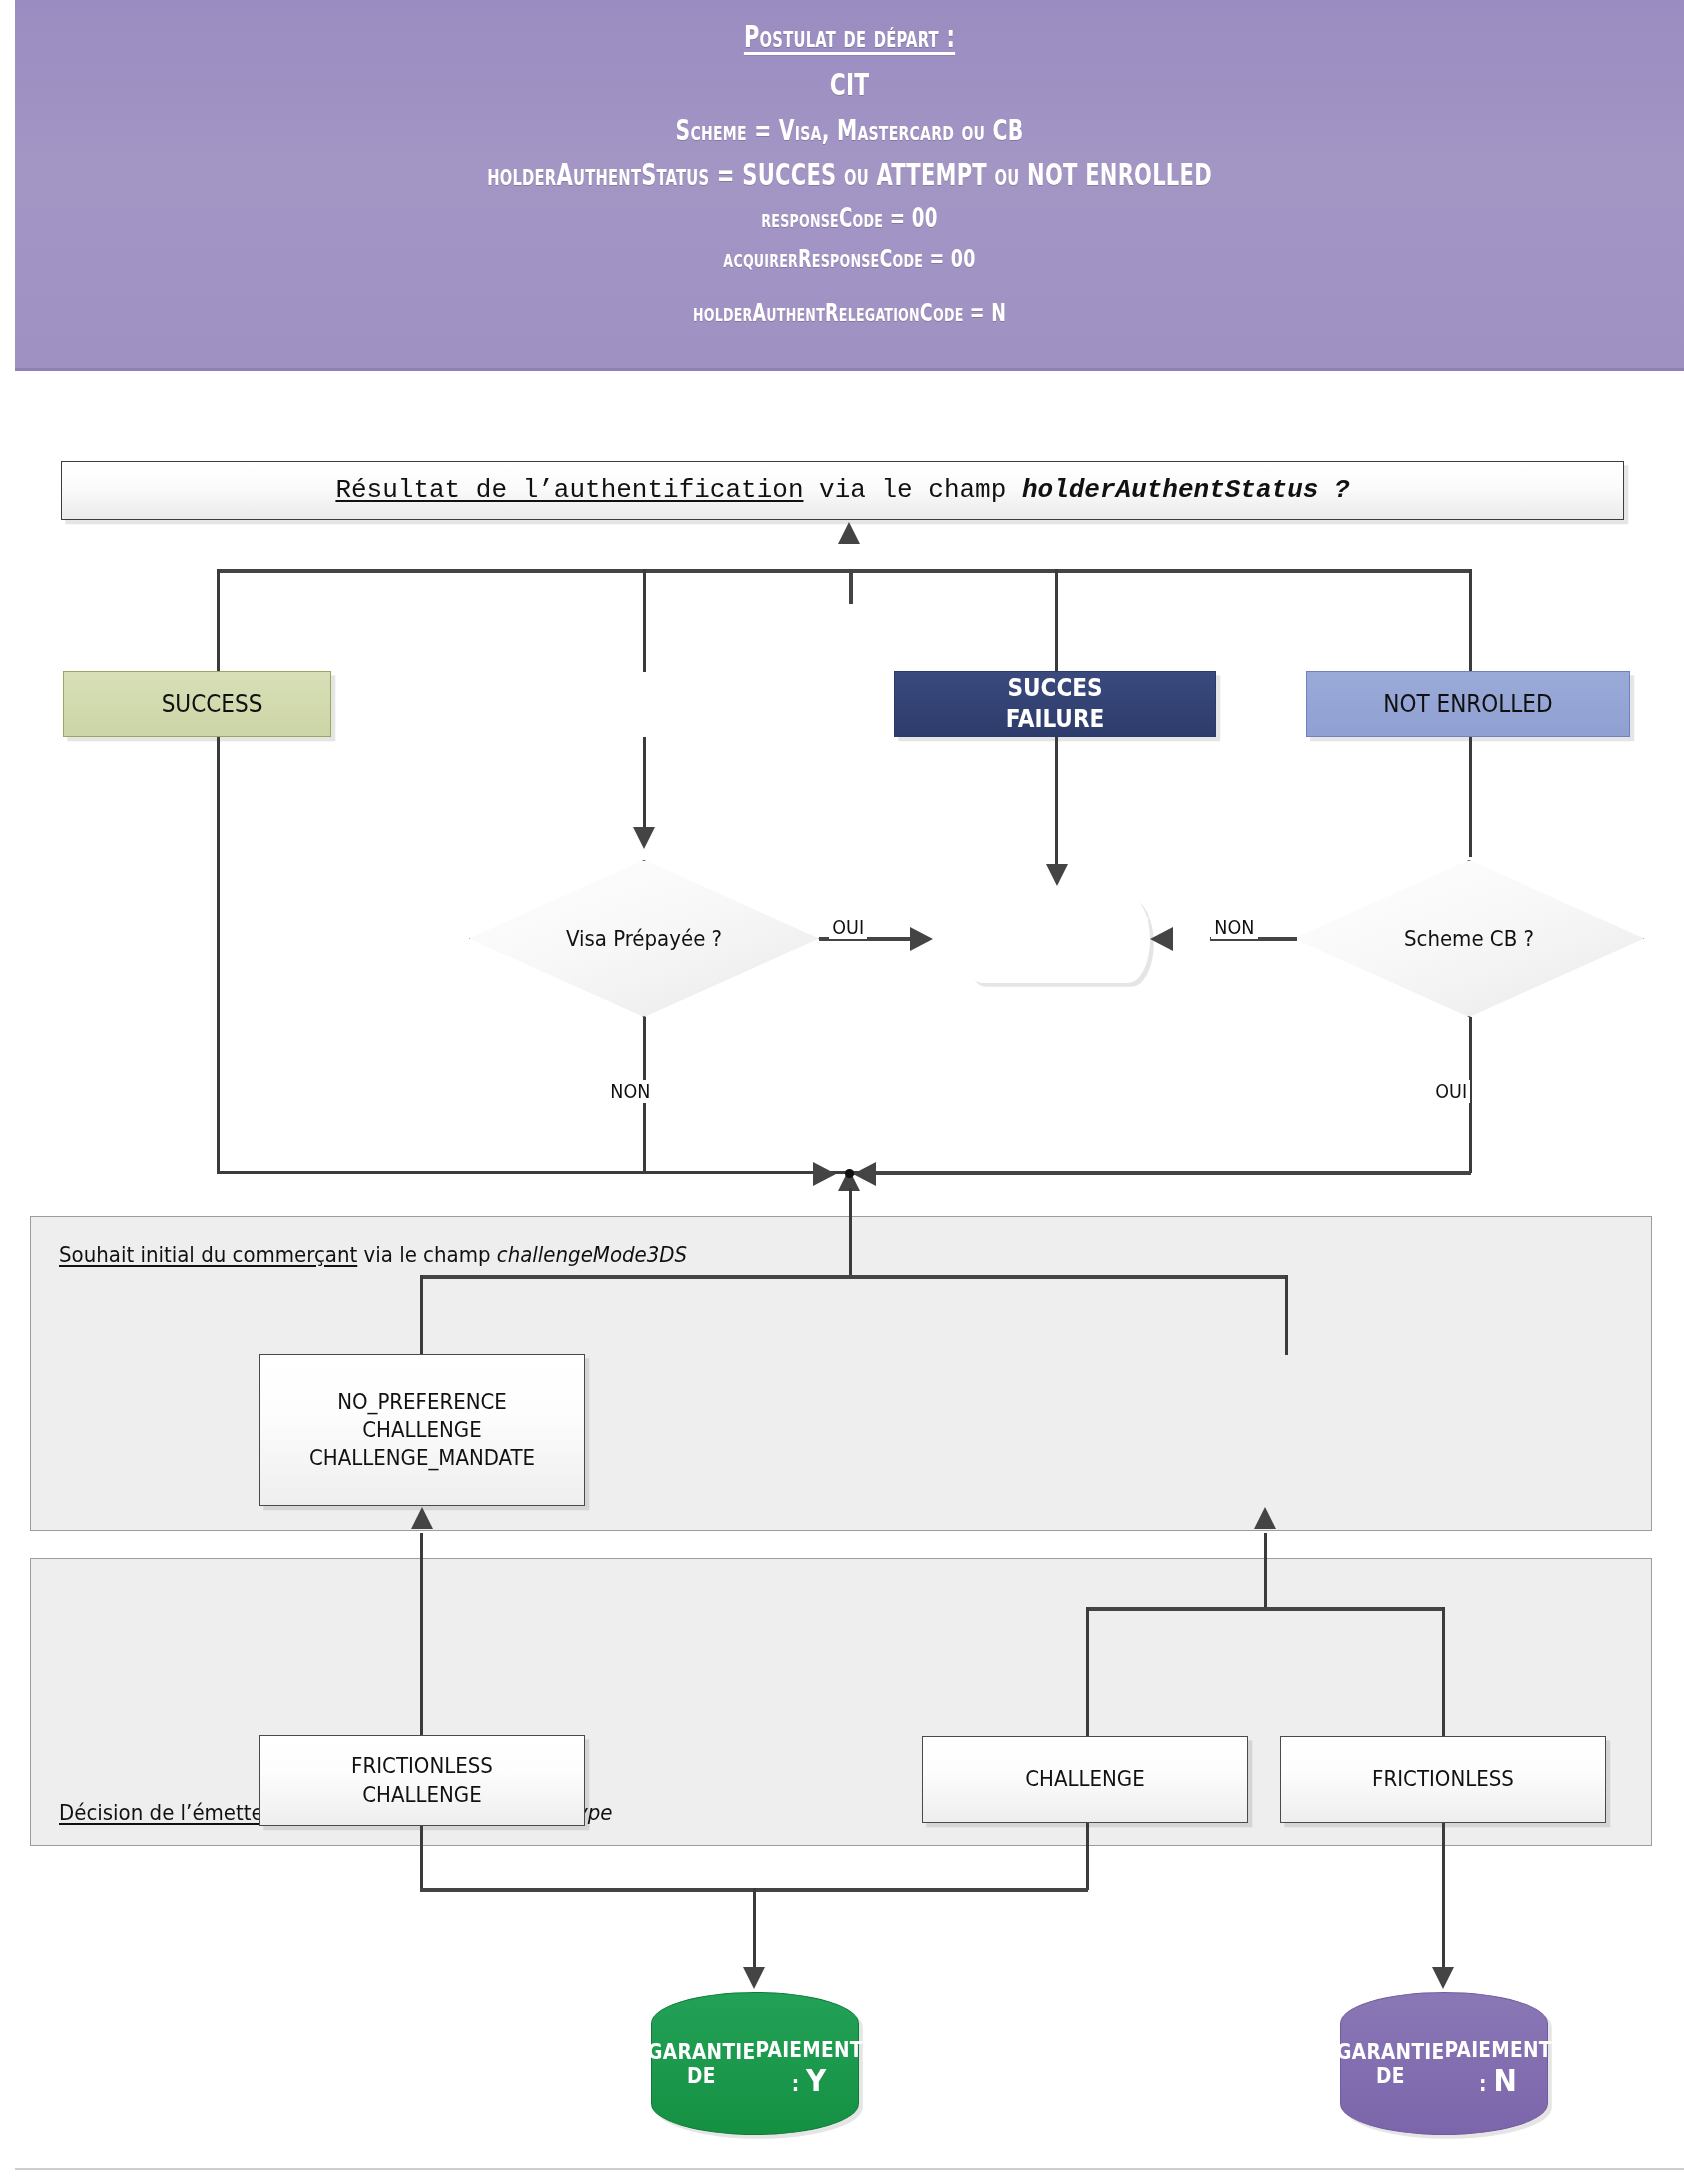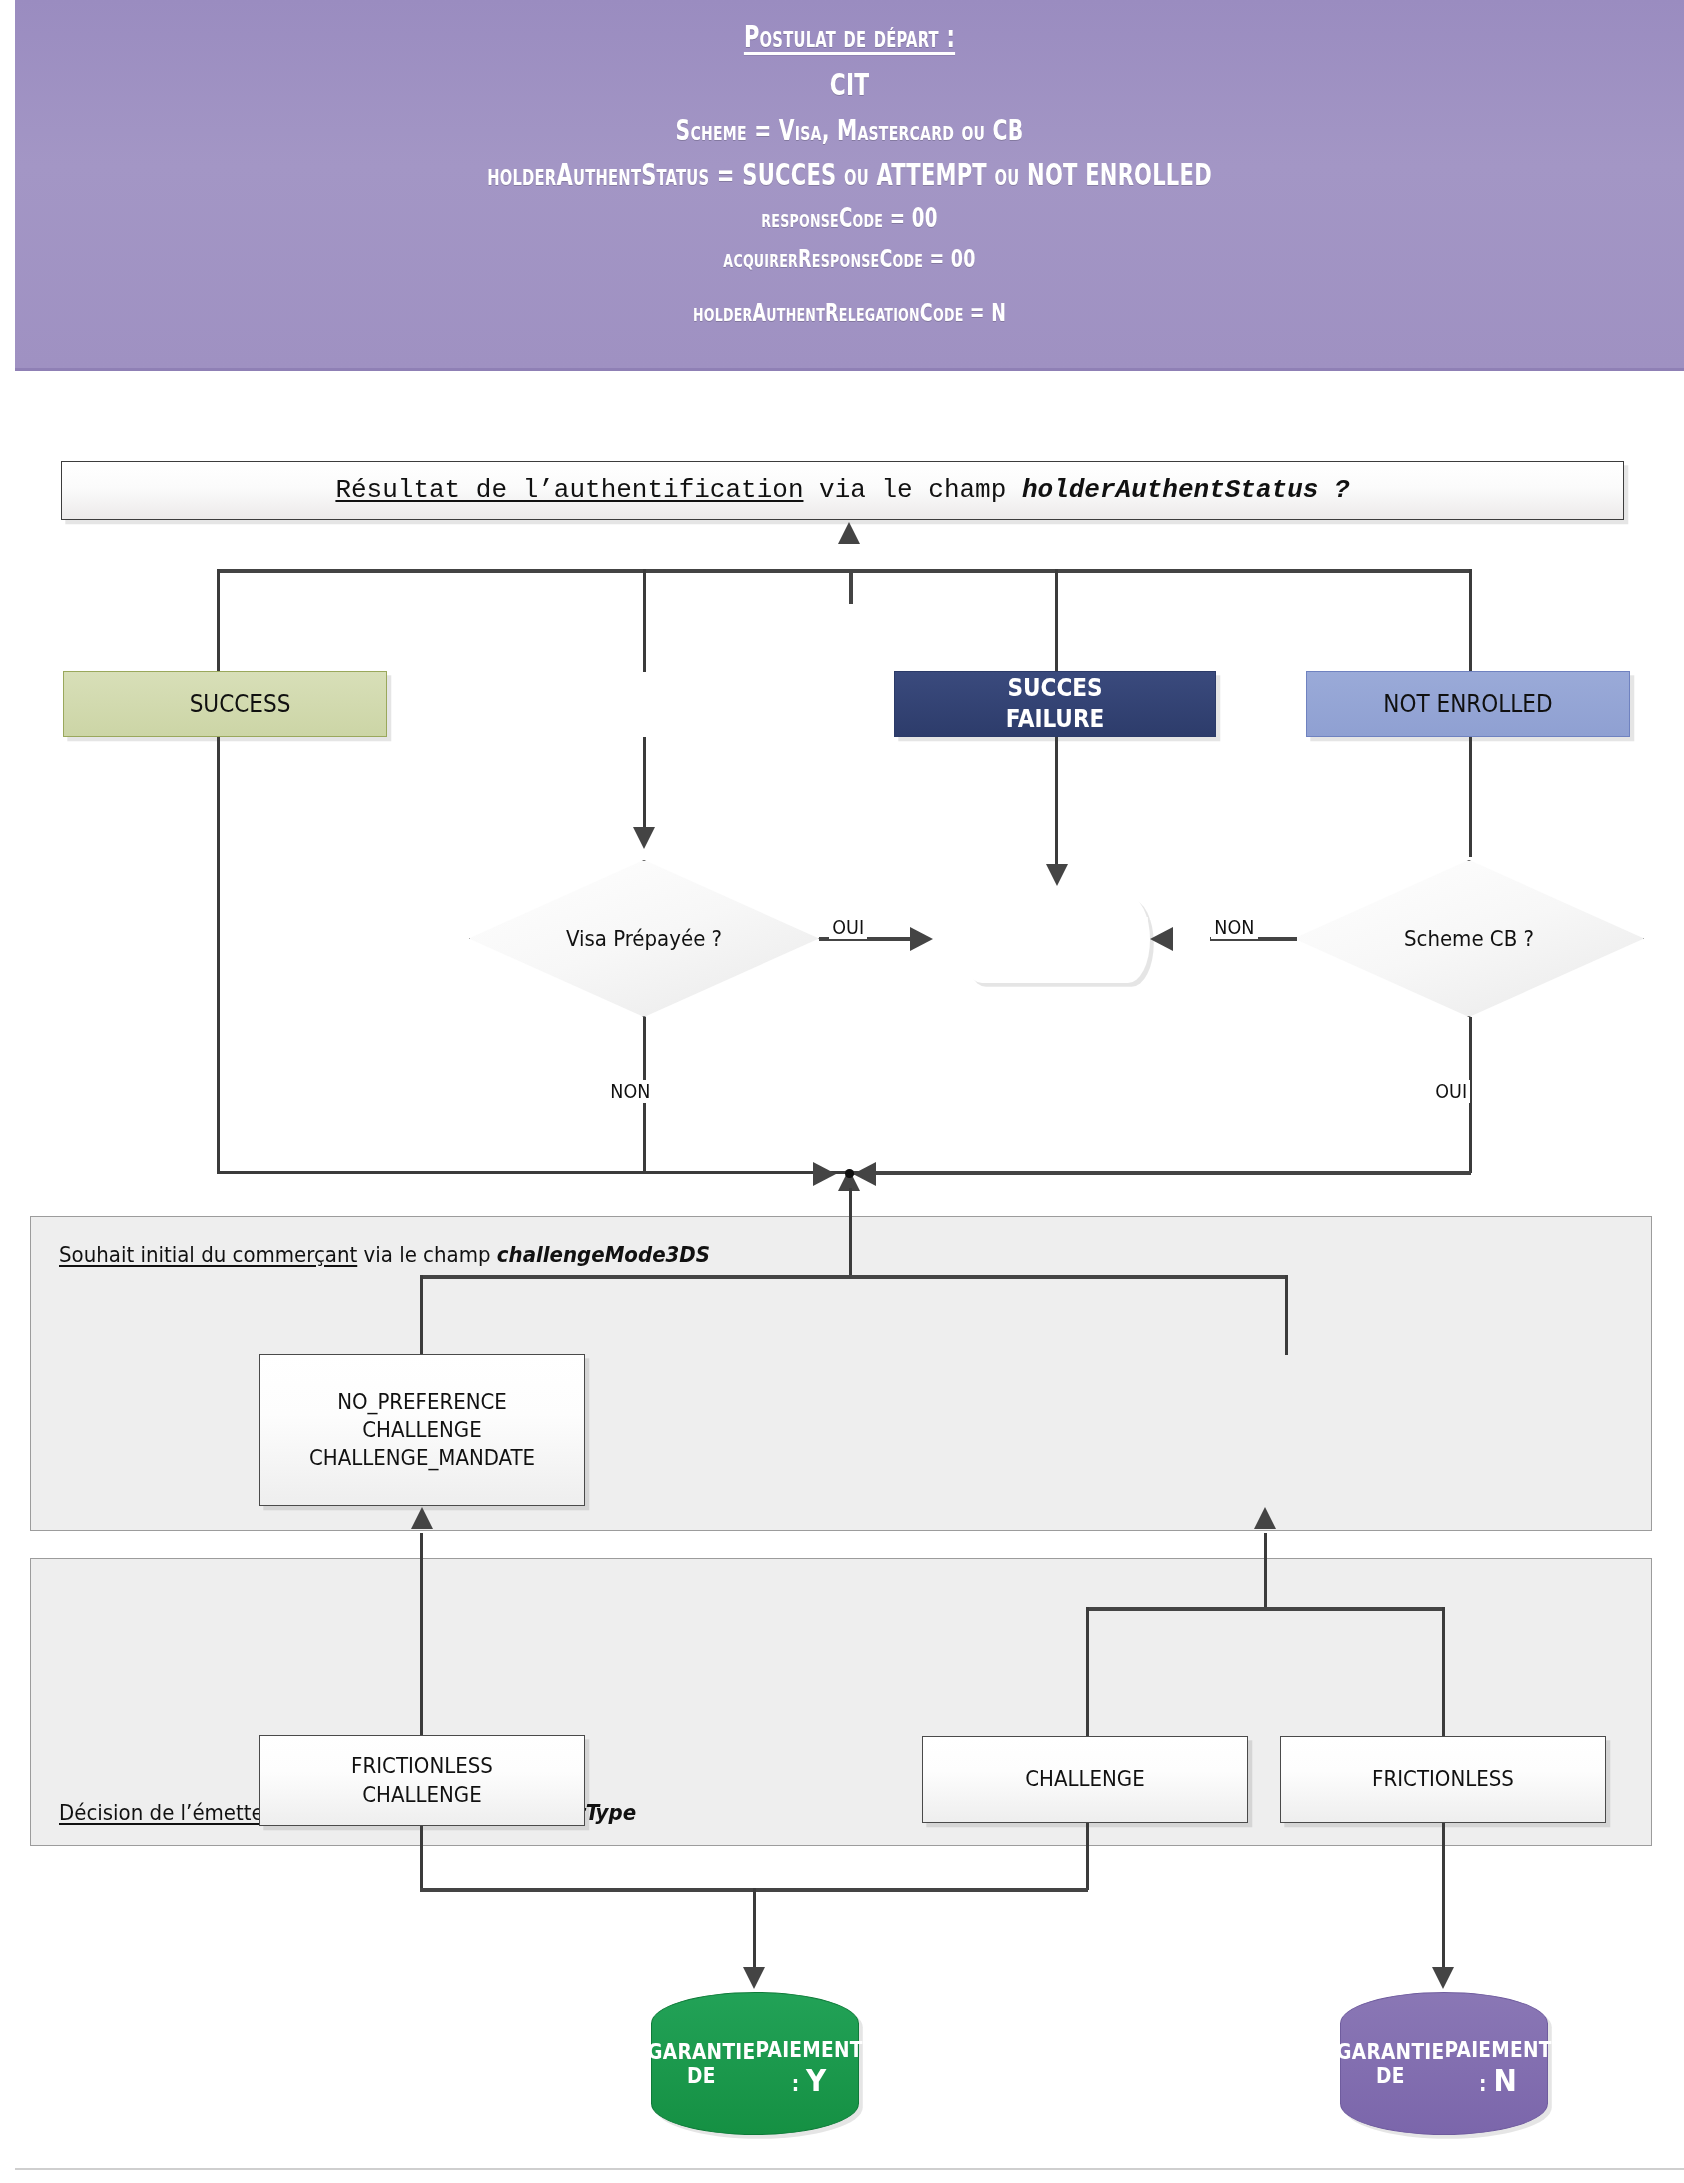--- a/index.html
+++ b/index.html
@@ -29,21 +29,21 @@
   #banner .l5{font-size:25px;margin-top:14px;}
   #banner .l6{font-size:25px;margin-top:28px;}
 
   
   .panel{position:absolute;background:#eeeeee;border:1.1px solid #9c9c9c;box-sizing:border-box;}
   .panel-label{
     position:absolute;font-size:22px;color:#111;white-space:nowrap;
     font-family:"DejaVu Sans Condensed","Liberation Sans Narrow","Liberation Sans",sans-serif;
   }
   .panel-label .u{text-decoration:underline;text-decoration-thickness:2.2px;text-underline-offset:3.3px;}
-  .panel-label .b{font-weight:bold;font-style:italic;}
+  .panel-label .b{font-weight:normal;font-style:italic;}
 
   
   .node{position:absolute;box-sizing:border-box;display:flex;align-items:center;justify-content:center;
         text-align:center;line-height:1.28;}
   .shadow{box-shadow:4.3px 4.3px 0 0 rgba(0,0,0,.10);}
 
   .titlebox{
     background:linear-gradient(180deg,#ffffff 0%,#fbfbfb 45%,#eceaea 100%);
     border:1.6px solid #3c3c3c;font-size:26px;color:#111;
     font-family:Liberation Mono, monospace;
@@ -130,21 +130,21 @@
 
   <div class="ln v" style="left:849px;top:570px;height:34px;"></div>
   <div class="arrow a-up" style="left:838px;top:522px;"></div>
 
   <div class="ln h" style="left:217px;top:569px;width:1254px;"></div>
   <div class="ln v thin" style="left:217px;top:569px;height:103px;width:2.7px;"></div>
   <div class="ln v thin" style="left:643px;top:569px;height:103px;width:2.7px;"></div>
   <div class="ln v thin" style="left:1055px;top:569px;height:103px;width:2.7px;"></div>
   <div class="ln v thin" style="left:1469px;top:569px;height:103px;width:2.7px;"></div>
 
-  <div class="node statusbox green-box shadow" style="left:63px;top:671px;width:324px;height:66px;padding-left:30px;">
+  <div class="node statusbox green-box shadow" style="left:63px;top:671px;width:268px;height:66px;padding-left:30px;">
     <span>SUCCESS</span>
   </div>
 
 
   <div class="node statusbox navy-box shadow" style="left:894px;top:671px;width:322px;height:66px;flex-direction:column;">
     <span>SUCCES</span>
     <span>FAILURE</span>
   </div>
 
   <div class="node statusbox blue-box shadow" style="left:1306px;top:671px;width:324px;height:66px;">

